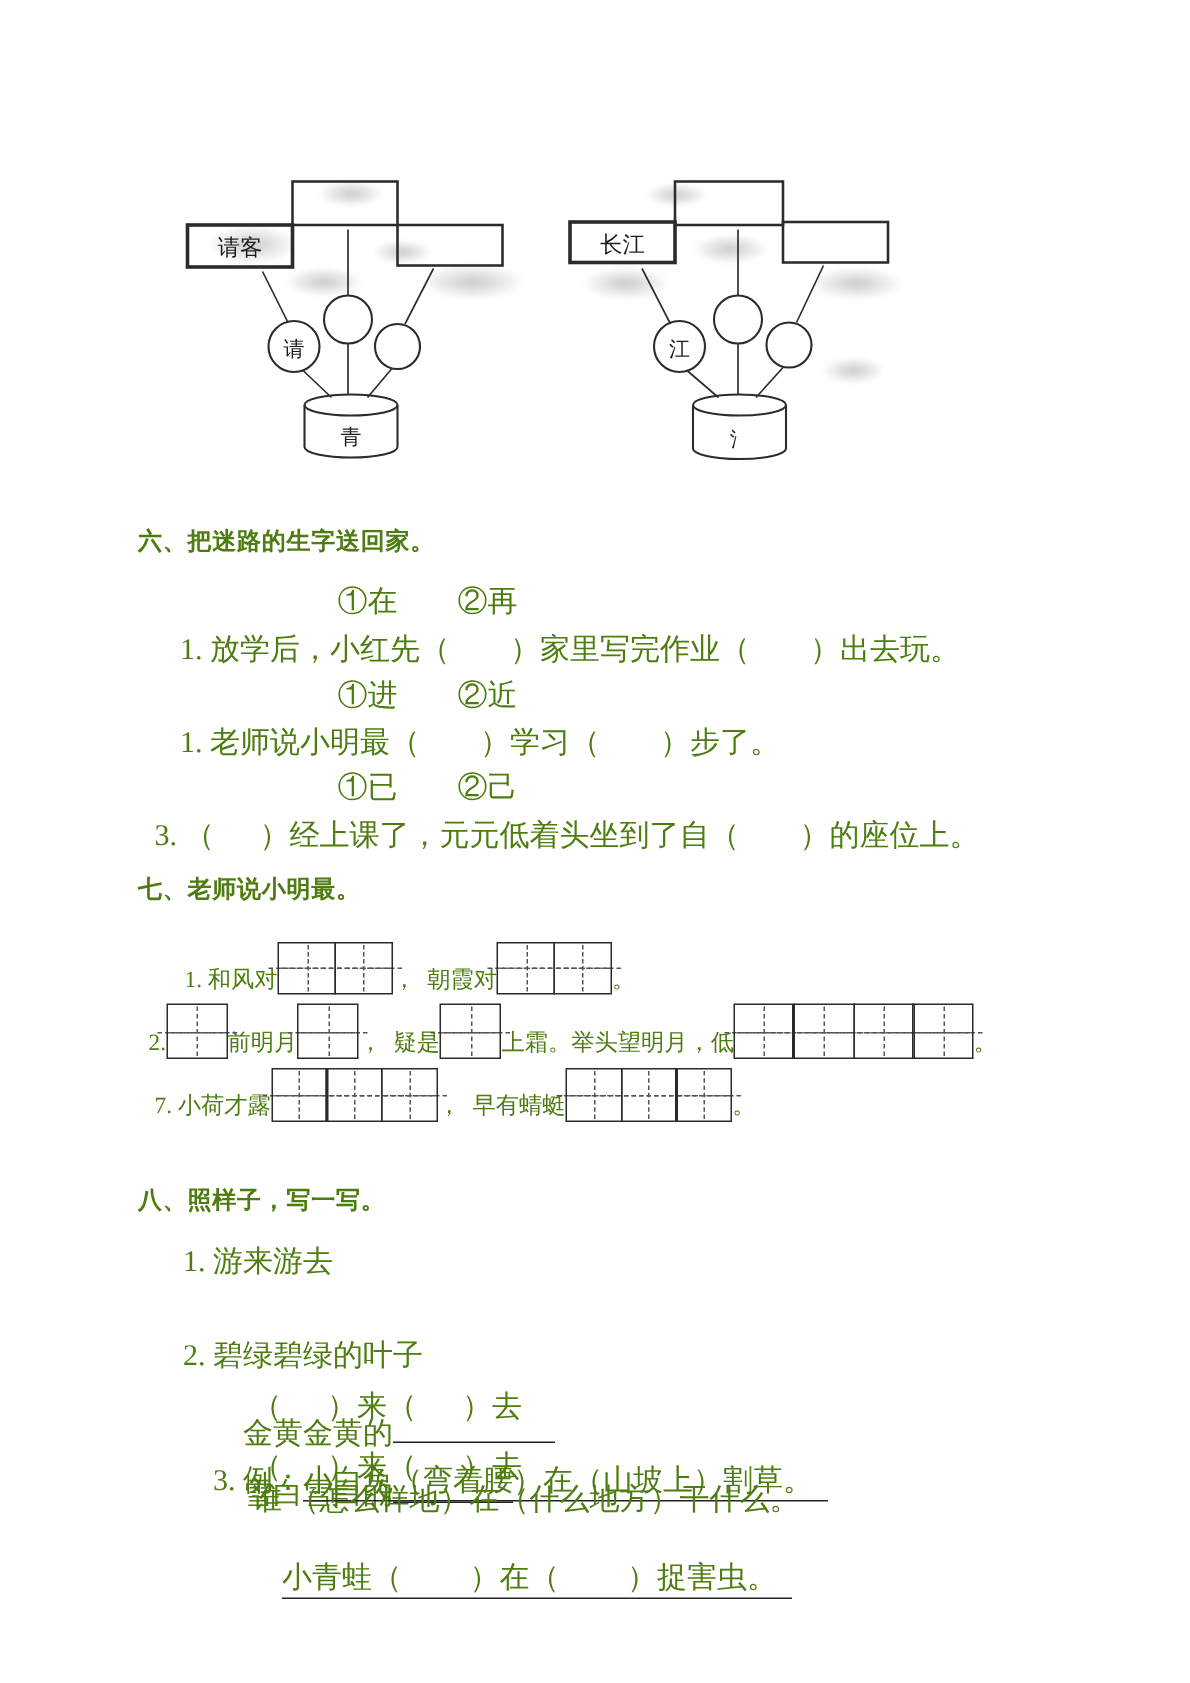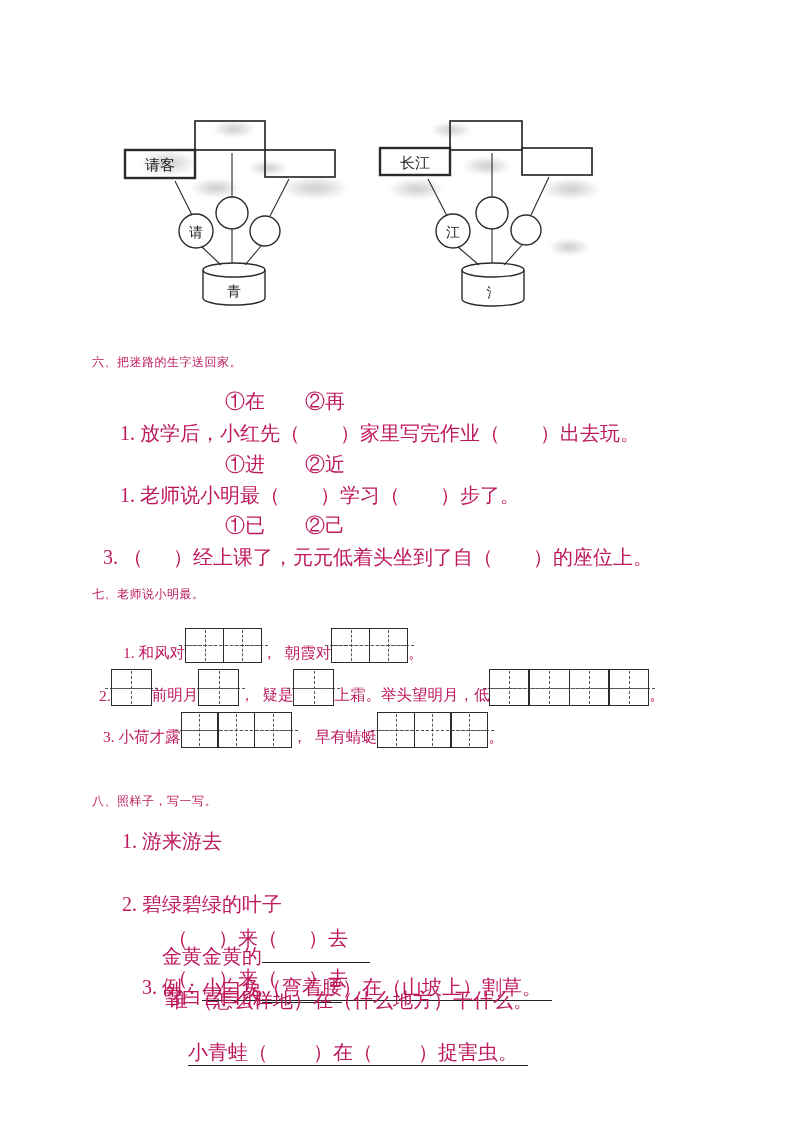--- a/index.html
+++ b/index.html
@@ -1,20 +1,20 @@
 <!DOCTYPE html>
 <html><head>
 <meta charset="utf-8">
 <style>
   html,body{margin:0;padding:0;background:#fff;}
   .page{position:relative;width:793px;height:1122px;background:#ffffff;overflow:hidden;
-        font-family:"Liberation Serif","DejaVu Serif",serif;color:#be185d;}
+        font-family:"Liberation Serif","DejaVu Serif",serif;color:#4d7c0f;}
   .line{position:absolute;white-space:pre;font-size:20px;line-height:20px;}
-  .sec-title{font-family:"Liberation Sans","DejaVu Sans",sans-serif;font-weight:400;
-             font-size:12px;letter-spacing:0.5px;}
+  .sec-title{font-family:"Liberation Sans","DejaVu Sans",sans-serif;font-weight:700;
+             font-size:16px;letter-spacing:0.5px;}
   .boxline{position:absolute;display:flex;align-items:center;white-space:pre;font-size:15.5px;}
   .t{white-space:pre;margin-top:16px;}
   
   .wbg{position:relative;display:inline-flex;}
   .wbg::before{content:"";position:absolute;left:-6px;right:-6px;top:50%;
                border-top:1px dashed #555;z-index:0;}
   .wb{position:relative;width:39px;height:35px;border:1.4px solid #2b2b2b;
       box-sizing:border-box;background:transparent;}
   .wb + .wb{margin-left:-1.4px;}
   .wb::before{content:"";position:absolute;left:1px;right:1px;top:50%;border-top:1px dashed #555;}
@@ -121,21 +121,21 @@
     <span class="t">前明月</span>
     <span class="wbg g2big single"><span class="wb"></span></span>
     <span class="t">，  疑是</span>
     <span class="wbg g2big single"><span class="wb"></span></span>
     <span class="t">上霜。举头望明月，低</span>
     <span class="wbg g4"><span class="wb"></span><span class="wb"></span><span class="wb"></span><span class="wb"></span></span>
     <span class="t">。</span>
   </div>
 
   <div class="boxline" style="left:103px;top:710px;height:39px;">
-    <span class="t">3. 小荷才露</span>
+    <span class="t">7. 小荷才露</span>
     <span class="wbg g3a"><span class="wb"></span><span class="wb"></span><span class="wb"></span></span>
     <span class="t">，  早有蜻蜓</span>
     <span class="wbg g3b"><span class="wb"></span><span class="wb"></span><span class="wb"></span></span>
     <span class="t">。</span>
   </div>
 
   <div class="line sec-title" style="left:92px;top:791px;">八、照样子，写一写。</div>
 
   <div class="line" style="left:122px;top:831px;">1. 游来游去</div>
   <div class="line" style="left:148px;top:908px;font-family:Liberation Serif, serif;">

